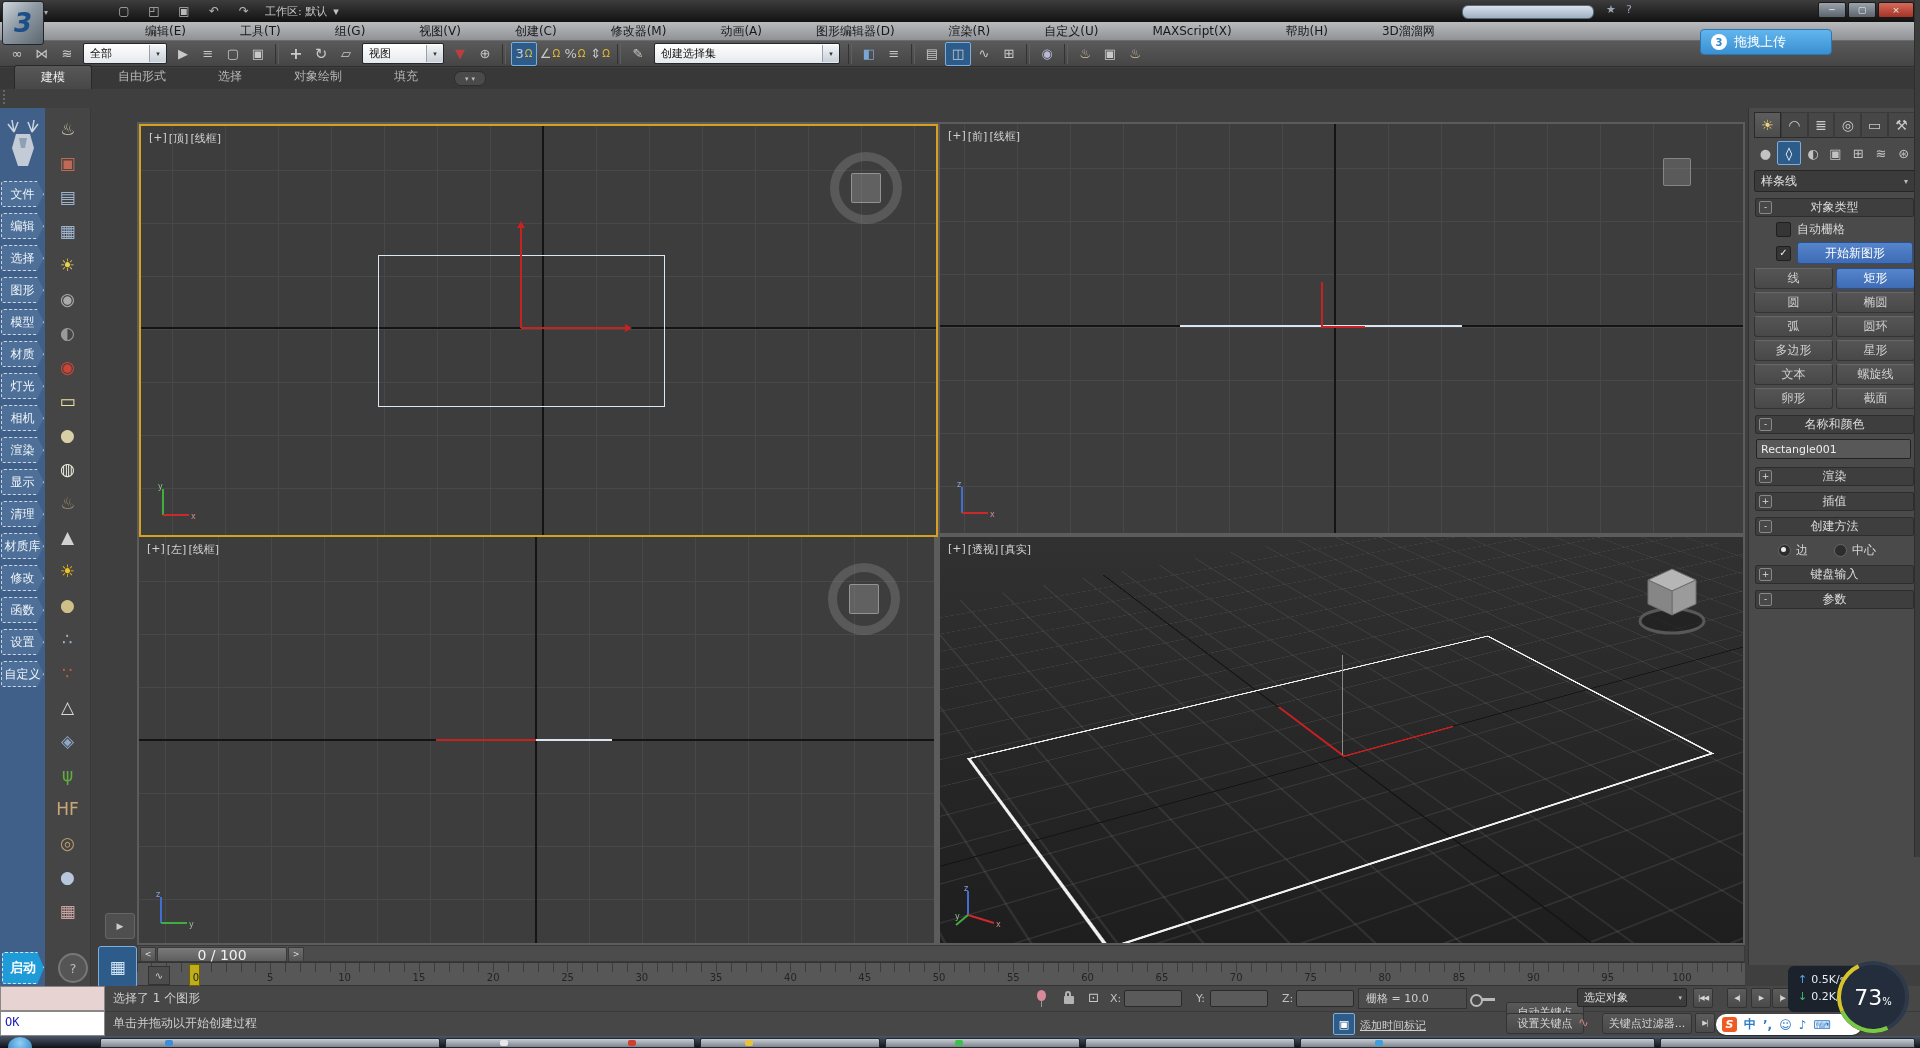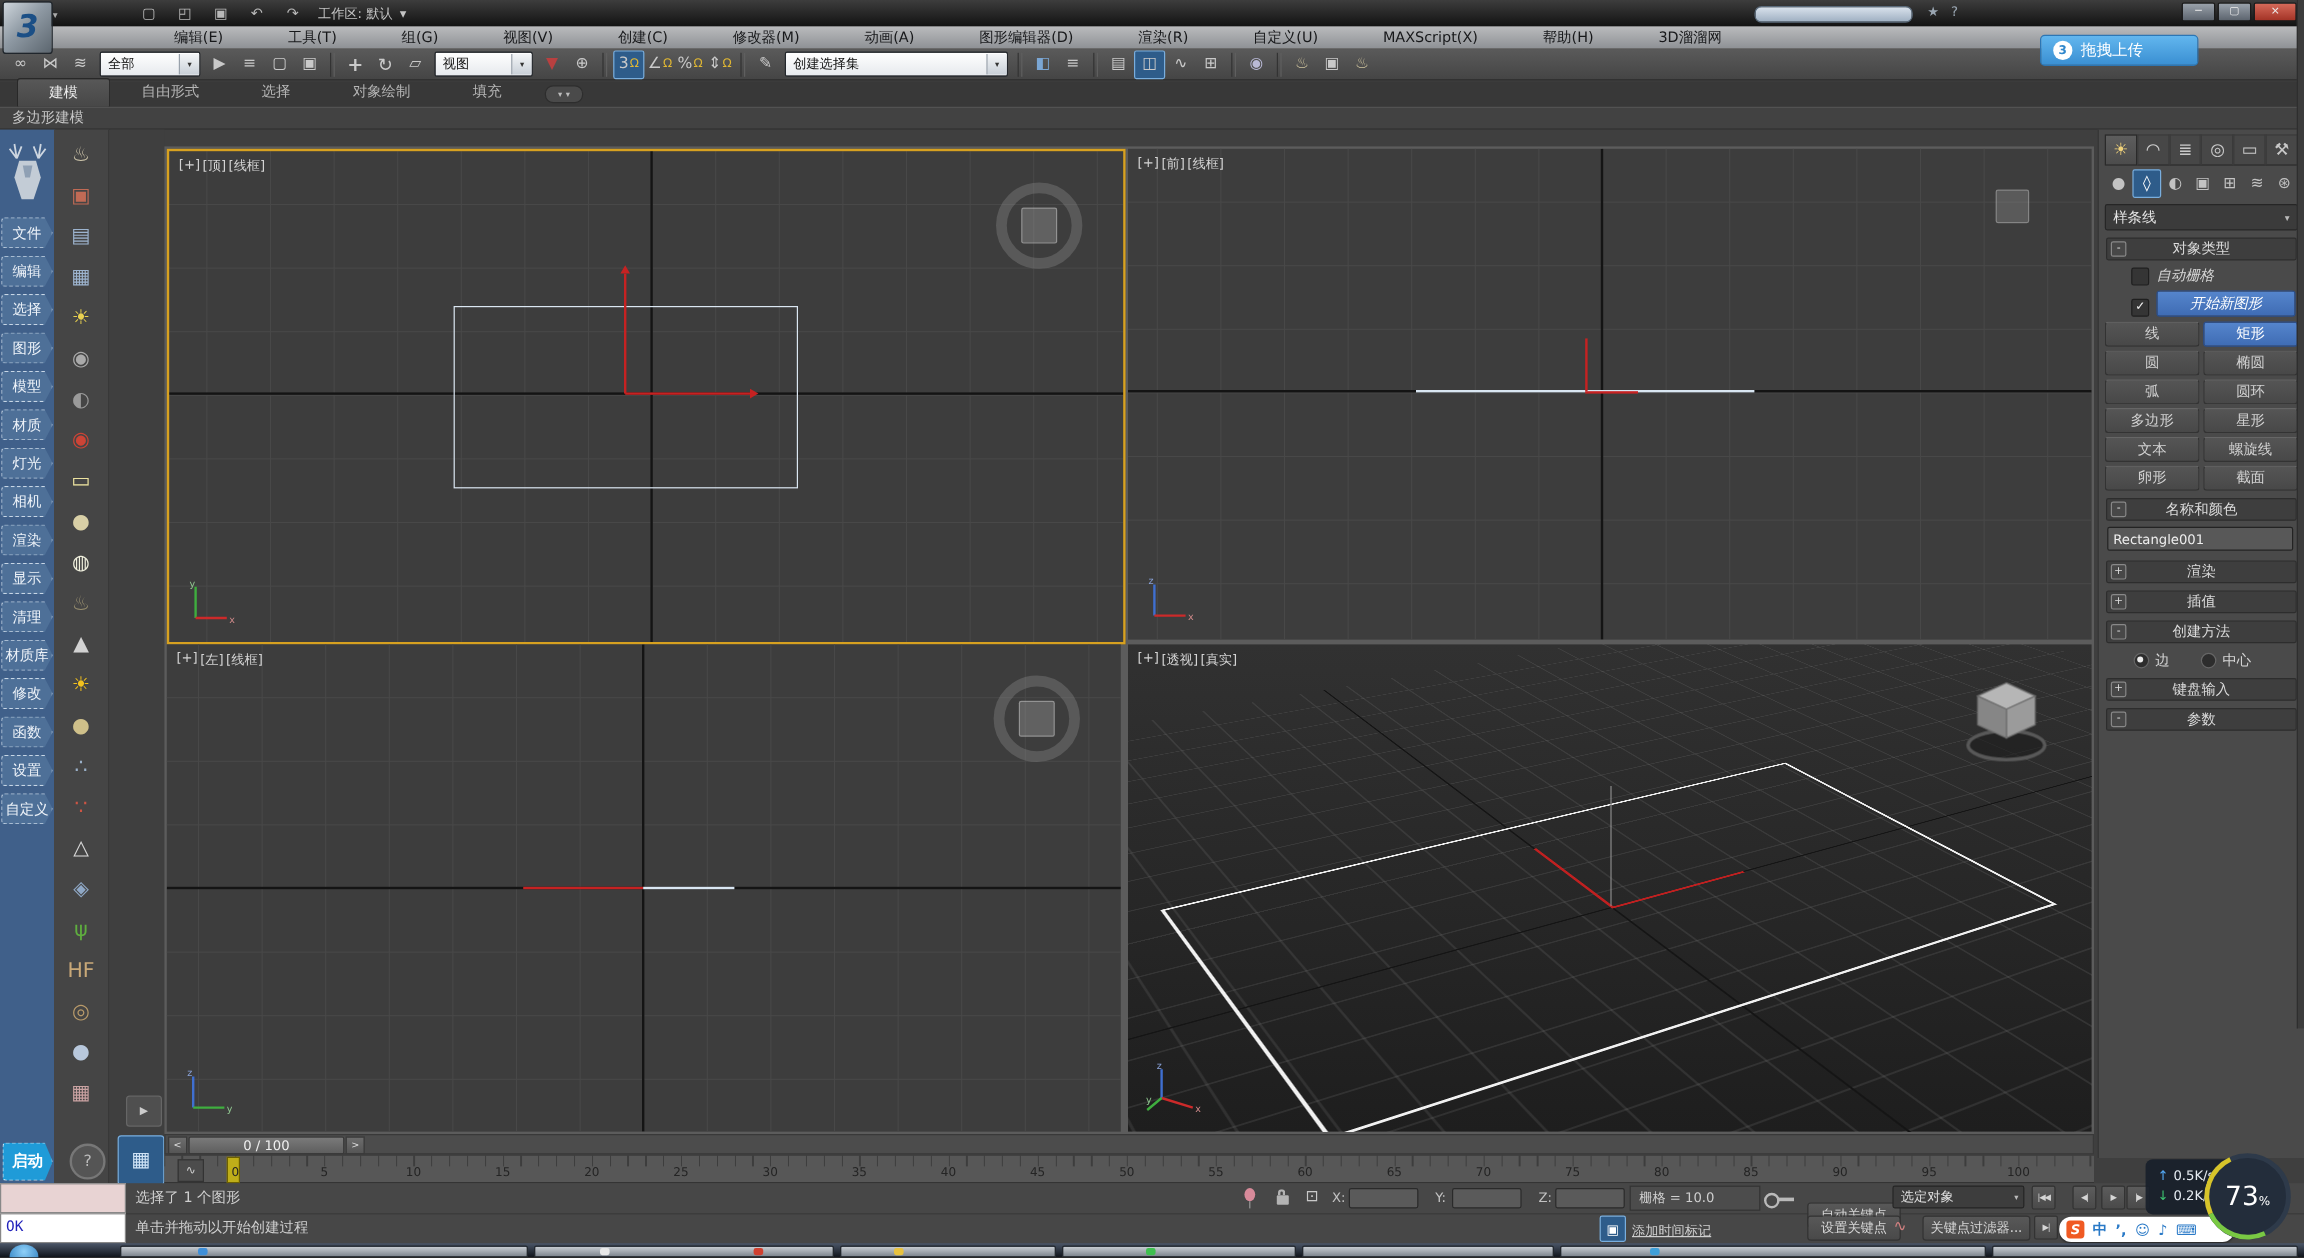--- a/index.html
+++ b/index.html
@@ -131,21 +131,21 @@
   .cpsubs{display:flex;height:24px;margin-bottom:5px;}
   .cpsub{flex:1;display:flex;align-items:center;justify-content:center;color:#c3c3c3;font-size:13px;}
   .cpsub.active{background:#2e5c8a;border:1px solid #79aede;border-radius:2px;color:#fff;}
   .cat-drop{height:20px;background:#3b3b3b;border:1px solid #262626;border-radius:2px;display:flex;align-items:center;
             padding-left:6px;color:#e4e4e4;margin-bottom:6px;}
   .cat-drop .darr2{margin-left:auto;width:16px;text-align:center;color:#bbb;font-size:8px;}
   .rollout{height:17px;margin:6px 1px 4px 1px;background:#3e3e3e;border:1px solid #2d2d2d;border-radius:2px;
            position:relative;display:flex;align-items:center;justify-content:center;color:#dcdcdc;}
   .rollout .pm{position:absolute;left:3px;top:2px;width:11px;height:11px;border:1px solid #888;border-radius:2px;
            font-size:9px;line-height:10px;text-align:center;color:#ddd;background:#484848;}
-  .cbrow{display:flex;align-items:flex-end;gap:6px;margin:4px 0 2px 22px;color:#d6d6d6;font-style:italic;}
+  .cbrow{display:flex;align-items:center;gap:6px;margin:4px 0 2px 22px;color:#d6d6d6;}
   .checkbox{width:13px;height:13px;background:#353535;border:1px solid #1f1f1f;border-radius:2px;
             color:#f2f2f2;font-size:10px;line-height:12px;text-align:center;}
   .btn-blue{background:linear-gradient(#5585cc,#3f6cb4);border:1px solid #2a4f8e;color:#fff;border-radius:3px;}
   .startnew{flex:1;height:20px;display:flex;align-items:center;justify-content:center;margin-right:2px;}
   .obgrid{display:grid;grid-template-columns:1fr 1fr;gap:3px;margin-top:4px;}
   .obtn{height:19px;background:linear-gradient(#555,#484848);border:1px solid #333;border-top-color:#666;
         border-radius:3px;color:#d2d2d2;display:flex;align-items:center;justify-content:center;}
   .obtn.active{background:linear-gradient(#5585cc,#3f6cb4);border-color:#2a4f8e;color:#fff;}
   .namerow{display:flex;gap:4px;margin:5px 2px 2px 2px;}
   .nameinput{flex:1;height:18px;background:#585858;border:1px solid #232323;border-radius:2px;color:#eee;
@@ -162,21 +162,21 @@
   .spin i{flex:1;background:#565656;border:1px solid #333;font-style:normal;font-size:5px;color:#ccc;
           display:flex;align-items:center;justify-content:center;}
 
   
   .layoutbtn{position:absolute;left:98px;top:946px;width:37px;height:40px;background:#2e5c8a;border:1px solid #79aede;
              border-radius:3px;color:#cfe3f6;font-size:17px;display:flex;align-items:center;justify-content:center;}
   .tslider{position:absolute;left:137px;top:945px;width:1608px;height:17px;background:#4c4c4c;border:1px solid #393939;box-sizing:border-box;}
   .tsbtn{position:absolute;top:1px;width:14px;height:13px;background:linear-gradient(#6d6d6d,#555);border:1px solid #3a3a3a;
          color:#ddd;font-size:8px;display:flex;align-items:center;justify-content:center;}
   .tshandle{position:absolute;left:19px;top:1px;width:128px;height:13px;background:linear-gradient(#7a7a7a,#5e5e5e);
-            border:1px solid #393939;border-radius:2px;color:#f0f0f0;font-size:11px;display:flex;align-items:center;justify-content:center;text-align:center;}
+            border:1px solid #393939;border-radius:2px;color:#f0f0f0;font-size:14px;display:flex;align-items:center;justify-content:center;text-align:center;}
   .trackbar{position:absolute;left:137px;top:962px;width:1608px;height:24px;background:#575757;
             border-top:1px solid #343434;border-bottom:1px solid #343434;box-sizing:border-box;
             background-image:repeating-linear-gradient(90deg,#3d3d3d 0 1px,transparent 1px 14.86px);
             background-size:1486px 9px;background-repeat:repeat-x;background-position:59px 0;}
   .tick-label{position:absolute;top:9px;transform:translateX(-50%);font-size:10px;color:#242424;}
   .tmarker{position:absolute;left:52px;top:1px;width:9px;height:20px;background:#bfae19;border:1px solid #6d6000;}
   .minicurve{position:absolute;left:11px;top:3px;width:20px;height:17px;background:#4c4c4c;border:1px solid #333;
              color:#ccc;font-size:10px;display:flex;align-items:center;justify-content:center;}
   .statuswrap{position:absolute;left:0;top:986px;width:1920px;height:50px;background:#474747;}
   .listener-pink{position:absolute;left:0;top:0;width:105px;height:25px;background:#e8d3d3;border:1px solid #888;box-sizing:border-box;}
@@ -356,23 +356,20 @@
         <span class="rtab">自由形式</span>
         <span class="rtab">选择</span>
         <span class="rtab">对象绘制</span>
         <span class="rtab">填充</span>
       </span>
     <span class="rmore">
         <span>▾</span>
         <span>▾</span>
       </span>
   </div>
-  <div class="ribbon2">
-    <span>多边形建模</span>
-  </div>
 
   <div class="bluecol">
     <svg class="deer" width="38" height="56" viewBox="0 0 38 56">
       <path d="M10 18 L8 6 M10 18 L4 10 M10 18 L14 8 M28 18 L30 6 M28 18 L34 10 M28 18 L24 8" stroke="#cdd6e0" stroke-width="1.5" fill="none"></path>
       <polygon points="12,20 26,20 30,34 24,52 14,52 8,34" fill="#c3ccd6"></polygon>
       <polygon points="15,24 23,24 21,34 17,34" fill="#8fa0b4"></polygon>
     </svg>
     <span style="display:flex;flex-direction:column;align-items:center">
         <span class="bitem">文件</span>
         <span class="bitem">编辑</span>

